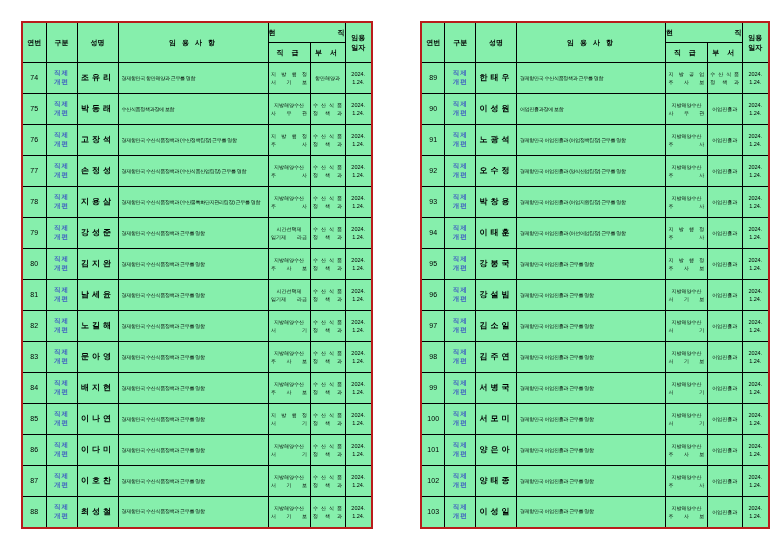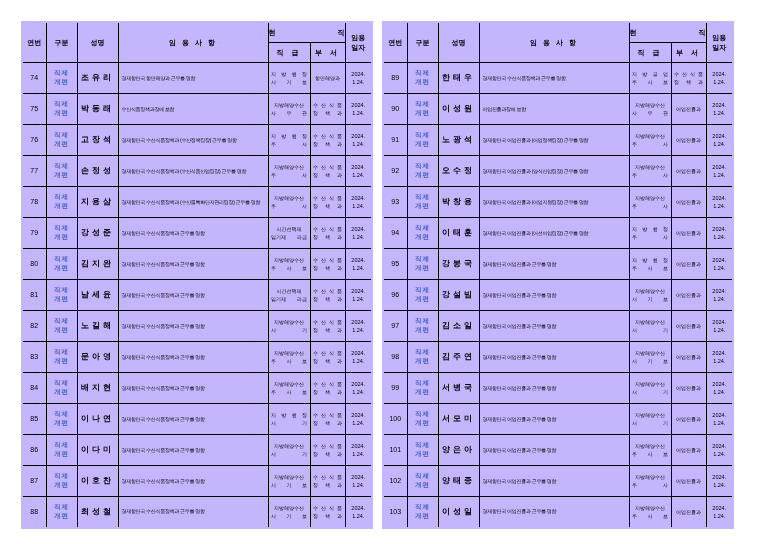--- a/index.html
+++ b/index.html
@@ -4,22 +4,22 @@
 <style>
   html,body{margin:0;padding:0;}
   body{
     width:770px;height:544px;background:#ffffff;
     font-family:"Liberation Sans","DejaVu Sans",sans-serif;
     -webkit-font-smoothing:antialiased;
   }
   .page{position:relative;width:770px;height:544px;background:#ffffff;overflow:hidden;}
   .tbl-mount{position:absolute;top:21px;}
   #t0{left:21px;}
-  #t1{left:382px;}
-  table.doc{border-collapse:collapse;table-layout:fixed;border:2px solid #c4b5fd;background:#c4b5fd;}
+  #t1{left:420px;}
+  table.doc{border-collapse:collapse;table-layout:fixed;border:2px solid #b91c1c;background:#86efac;}
   table.doc th, table.doc td{
     border:1px solid #000;padding:0;overflow:hidden;vertical-align:middle;color:#000;
   }
   table.doc th{font-size:7px;font-weight:bold;height:19px;text-align:center;}
   th.h-appt{letter-spacing:2px;}
   th.h-cur{text-align:justify;text-align-last:justify;padding:0 12px;}
   th.h-grade, th.h-dept{letter-spacing:3px;}
   th.h-date{font-size:6.5px;line-height:1.3;}
   tr.body-row{height:31px;}
   td .ln{line-height:1.5;text-align:center;}

